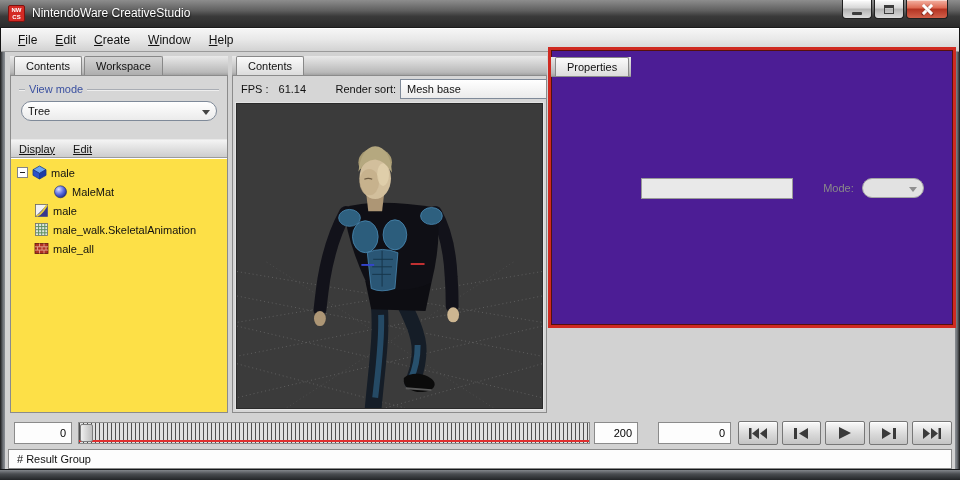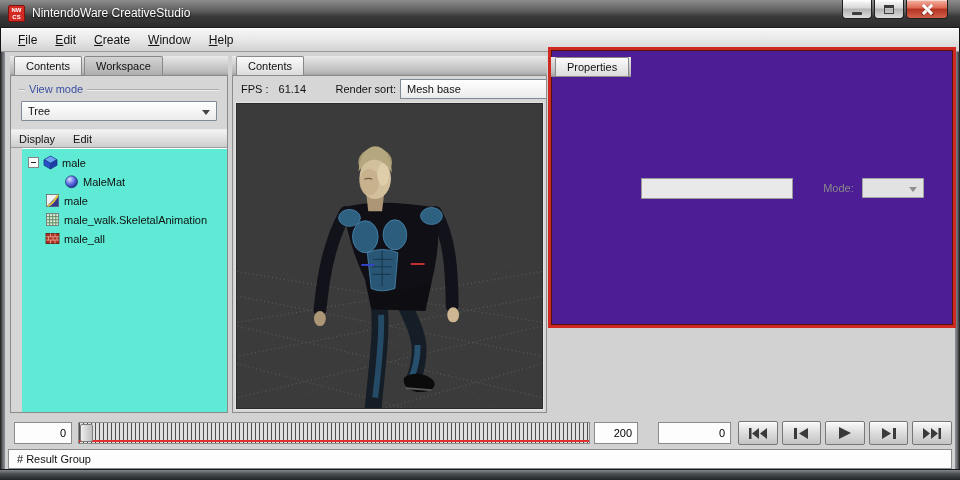--- a/index.html
+++ b/index.html
@@ -49,43 +49,43 @@
 
   
   .tabstrip { height:20px; background: linear-gradient(#e9e9e9, #b9b9b9 85%, #a3a3a3);
     border-bottom:1px solid #8b8b8b; display:flex; align-items:flex-end; padding-left:4px; }
   .tab { height:19px; padding:3px 11px 0; border:1px solid #888; border-bottom:none;
     border-radius:2px 2px 0 0; background: linear-gradient(#fbfbfb, #dcdcdc);
     margin-right:2px; white-space:nowrap; }
   .tab.inactive { background: linear-gradient(#d4d4d4, #aeaeae); }
   .panel-body { background:#d6d6d6; border:1px solid #8b8b8b; border-top:none; }
   .combo { position:relative; border:1px solid #7f8a99; background:linear-gradient(#ffffff,#ebebeb);
-    height:20px; line-height:18px; padding-left:6px; border-radius:1px; }
+    height:20px; line-height:18px; padding-left:6px; border-radius:10px; }
   .combo .arrow { position:absolute; right:6px; top:8px; width:0; height:0;
     border-left:4px solid transparent; border-right:4px solid transparent; border-top:5px solid #444; }
   .combo.disabled { background:#e2e2e2; border-color:#a5a5a5; }
   .combo.disabled .arrow { border-top-color:#8f8f8f; }
   .numfield { border:1px solid #8b8b8b; background:#fdfdfd; text-align:right;
     font-family:"Liberation Sans", sans-serif; font-size:11px; padding:0 5px 0 2px; width:100%; height:100%; }
 
   
   .panel-left { position:absolute; left:10px; top:56px; width:218px; height:357px; display:flex; flex-direction:column; }
   .panel-left .panel-body { flex:1; display:flex; flex-direction:column; overflow:hidden; }
   .groupbox { margin:6px 8px 0; }
   .group-head { display:flex; align-items:center; height:14px; }
   .group-head .line { height:0; border-top:1px solid #a9adb4; box-shadow:0 1px 0 #eee; }
   .group-head .line.short { width:6px; }
   .group-head .line.long { flex:1; }
   .group-label { color:#3a50a0; padding:0 4px; }
   .viewmode-combo { margin:5px 10px 0; }
   .check-row { display:flex; align-items:center; gap:6px; margin:9px 0 0 10px; }
   .checkbox { width:13px; height:13px; border:1px solid #8a98a8; background:linear-gradient(#fefefe,#eaeaea); border-radius:1px; }
-  .mini-toolbar { margin-top:8px; height:19px; background:linear-gradient(#f4f4f4,#cdcdcd);
-    border-top:1px solid #e8e8e8; border-bottom:1px solid #9b9b9b; display:flex; align-items:center; padding-left:8px; gap:18px; }
-  .tree { flex:1; background:#5eead4; border-top:1px solid #fff; overflow:hidden; padding-top:4px;margin-left:11px; }
+  .mini-toolbar { margin-top:18px; height:19px; background:linear-gradient(#f4f4f4,#cdcdcd);
+    border-top:1px solid #e8e8e8; border-bottom:1px solid #9b9b9b; display:flex; align-items:center; padding-left:8px; gap:18px;text-decoration:underline; }
+  .tree { flex:1; background:#fde047; border-top:1px solid #fff; overflow:hidden; padding-top:4px; }
   .tree-row { position:relative; height:19px; display:flex; align-items:center; }
   .tree-row .expander { position:absolute; left:6px; top:4px; width:11px; height:11px;
     border:1px solid #848484; background:#fff; }
   .tree-row .expander i { position:absolute; left:2px; top:4px; width:5px; height:1px; background:#222; }
   .tree-icon { width:15px; height:15px; flex:0 0 15px; }
   .tree-row.root    { padding-left:21px; }
   .tree-row.child   { padding-left:42px; }
   .tree-row.sibling { padding-left:23px; }
   .tree-label { padding-left:4px; white-space:nowrap; }
 

